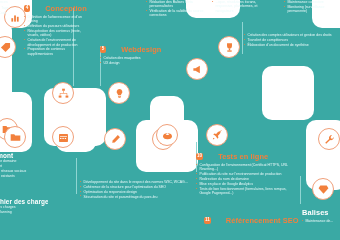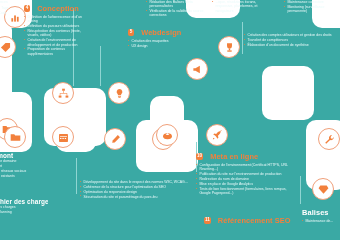--- a/index.html
+++ b/index.html
@@ -16,21 +16,21 @@
   
   .icon-circle{
     position:absolute;width:22px;height:22px;border-radius:50%;
     background:#ffffff;border:1.2px solid #f0a07a;
     display:flex;align-items:center;justify-content:center;
     box-sizing:border-box;
   }
   .icon-circle svg{display:block;}
   
   .block{position:absolute;}
-  .head{display:flex;align-items:center;gap:7px;margin-bottom:2px;}
+  .head{display:flex;align-items:center;gap:15px;margin-bottom:2px;}
   .badge{
     background:#f2803c;color:#ffffff;border-radius:2px;
     font-size:4.6px;line-height:6.6px;height:6.6px;min-width:6.2px;
     text-align:center;font-weight:bold;padding:0 1px;box-sizing:border-box;
   }
   .title{color:#f2803c;font-size:7.4px;font-weight:bold;letter-spacing:.1px;white-space:nowrap;}
   .title.white{color:#ffffff;}
   ul.items{list-style:none;margin:0;padding:0;}
   ul.items li{
     position:relative;padding-left:3.4px;
@@ -182,21 +182,21 @@
     </div>
     <ul class="items">
       <li>Définition de l'arborescence et d'un zoning</li>
       <li>Définition du parcours utilisateurs</li>
       <li>Récupération des contenus (texte, visuels, vidéos)</li>
       <li>Création de l'environnement de développement et de production</li>
       <li>Proposition de contenus supplémentaires</li>
     </ul>
   </div>
 
-  <div class="block" style="left:100px;top:28px;width:68px;margin-left:28px;">
+  <div class="block" style="left:100px;top:45px;width:68px;">
     <div class="head">
       <span class="badge">5</span>
       <span class="title">Webdesign</span>
     </div>
     <ul class="items">
       <li>Création des maquettes</li>
       <li>UX design</li>
     </ul>
   </div>
 
@@ -213,21 +213,21 @@
       <li>Développement du site dans le respect des normes W3C, WCAG...</li>
       <li>Cohérence de la structure pour l'optimisation du SEO</li>
       <li>Optimisation du responsive design</li>
       <li>Sécurisation du site et paramétrage du pare-feu</li>
     </ul>
   </div>
 
   <div class="block" style="left:196px;top:152px;width:96px;">
     <div class="head">
       <span class="badge">10</span>
-      <span class="title">Meta en ligne</span>
+      <span class="title">Tests en ligne</span>
     </div>
     <ul class="items">
       <li>Configuration de l'environnement (Certificat HTTPS, URL Rewriting...)</li>
       <li>Publication du site sur l'environnement de production</li>
       <li>Redirection du nom de domaine</li>
       <li>Mise en place de Google Analytics</li>
       <li>Tests de bon fonctionnement (formulaires, liens rompus, Google Pagespeed...)</li>
     </ul>
   </div>
 

